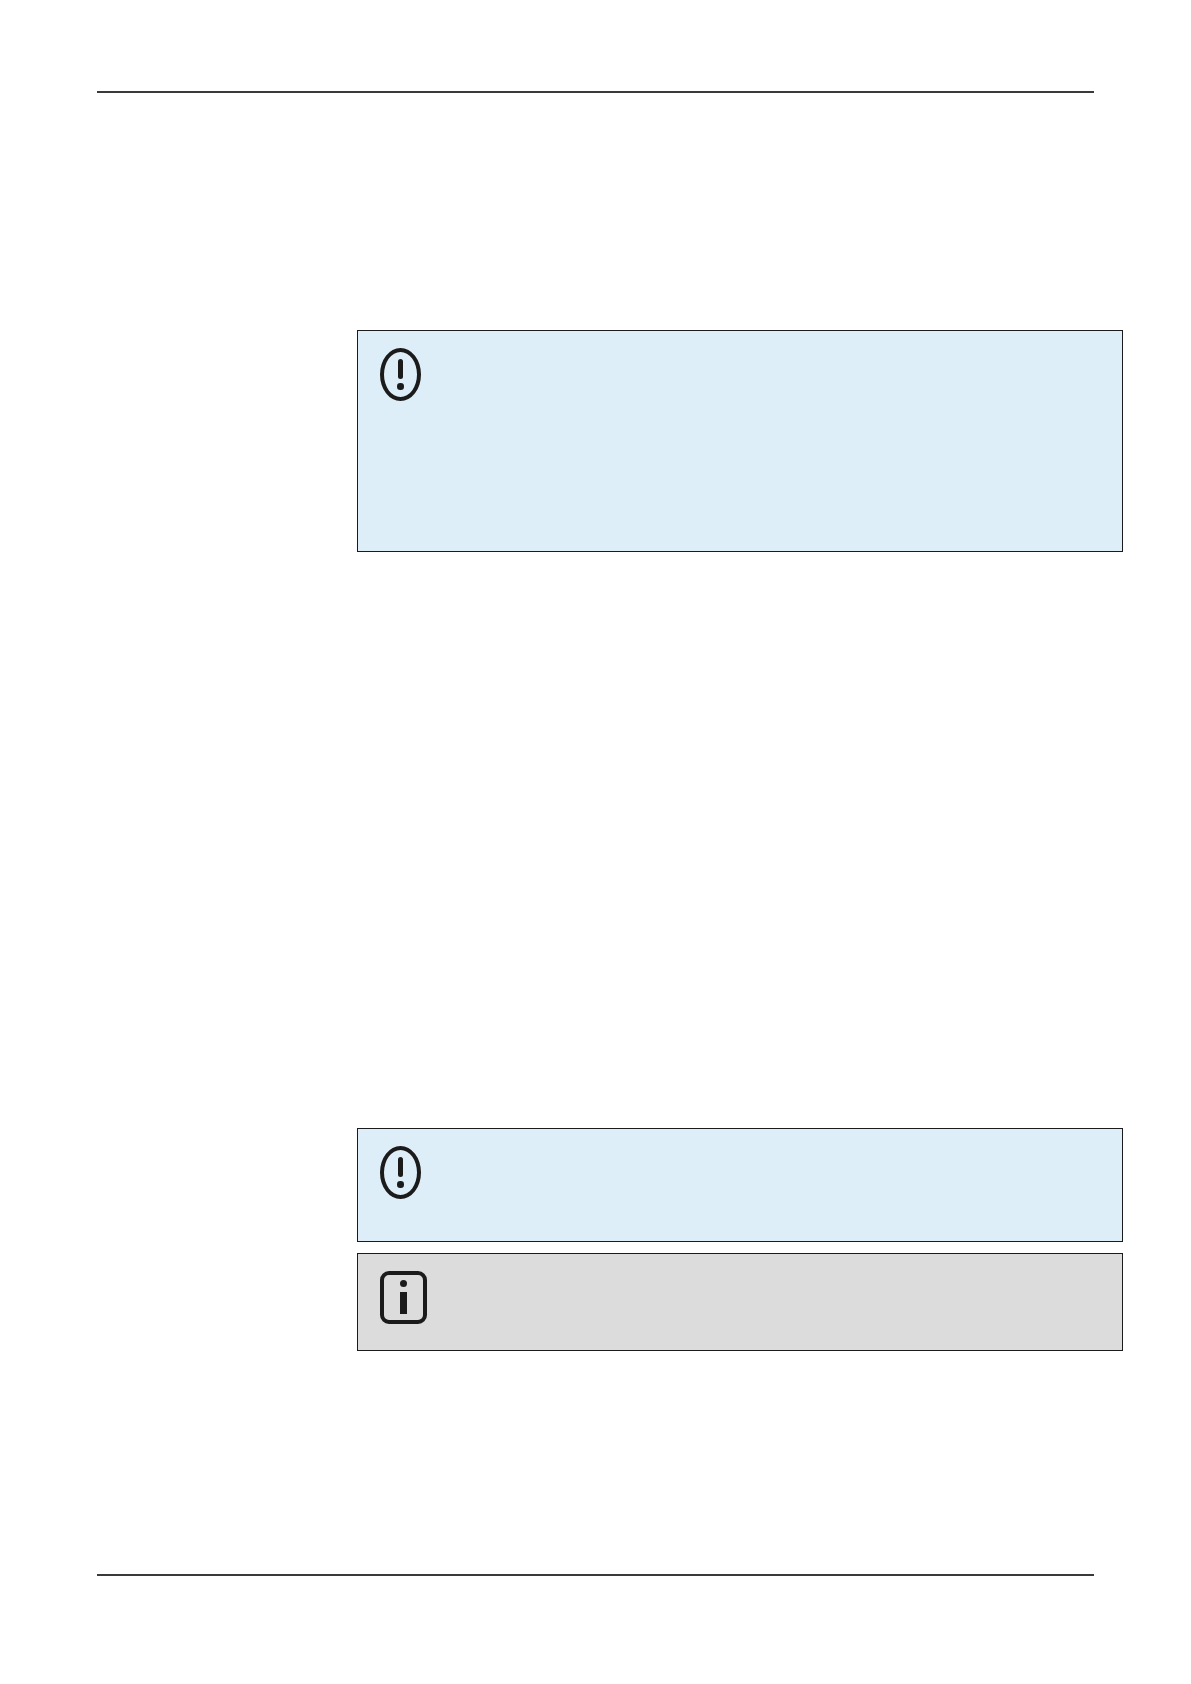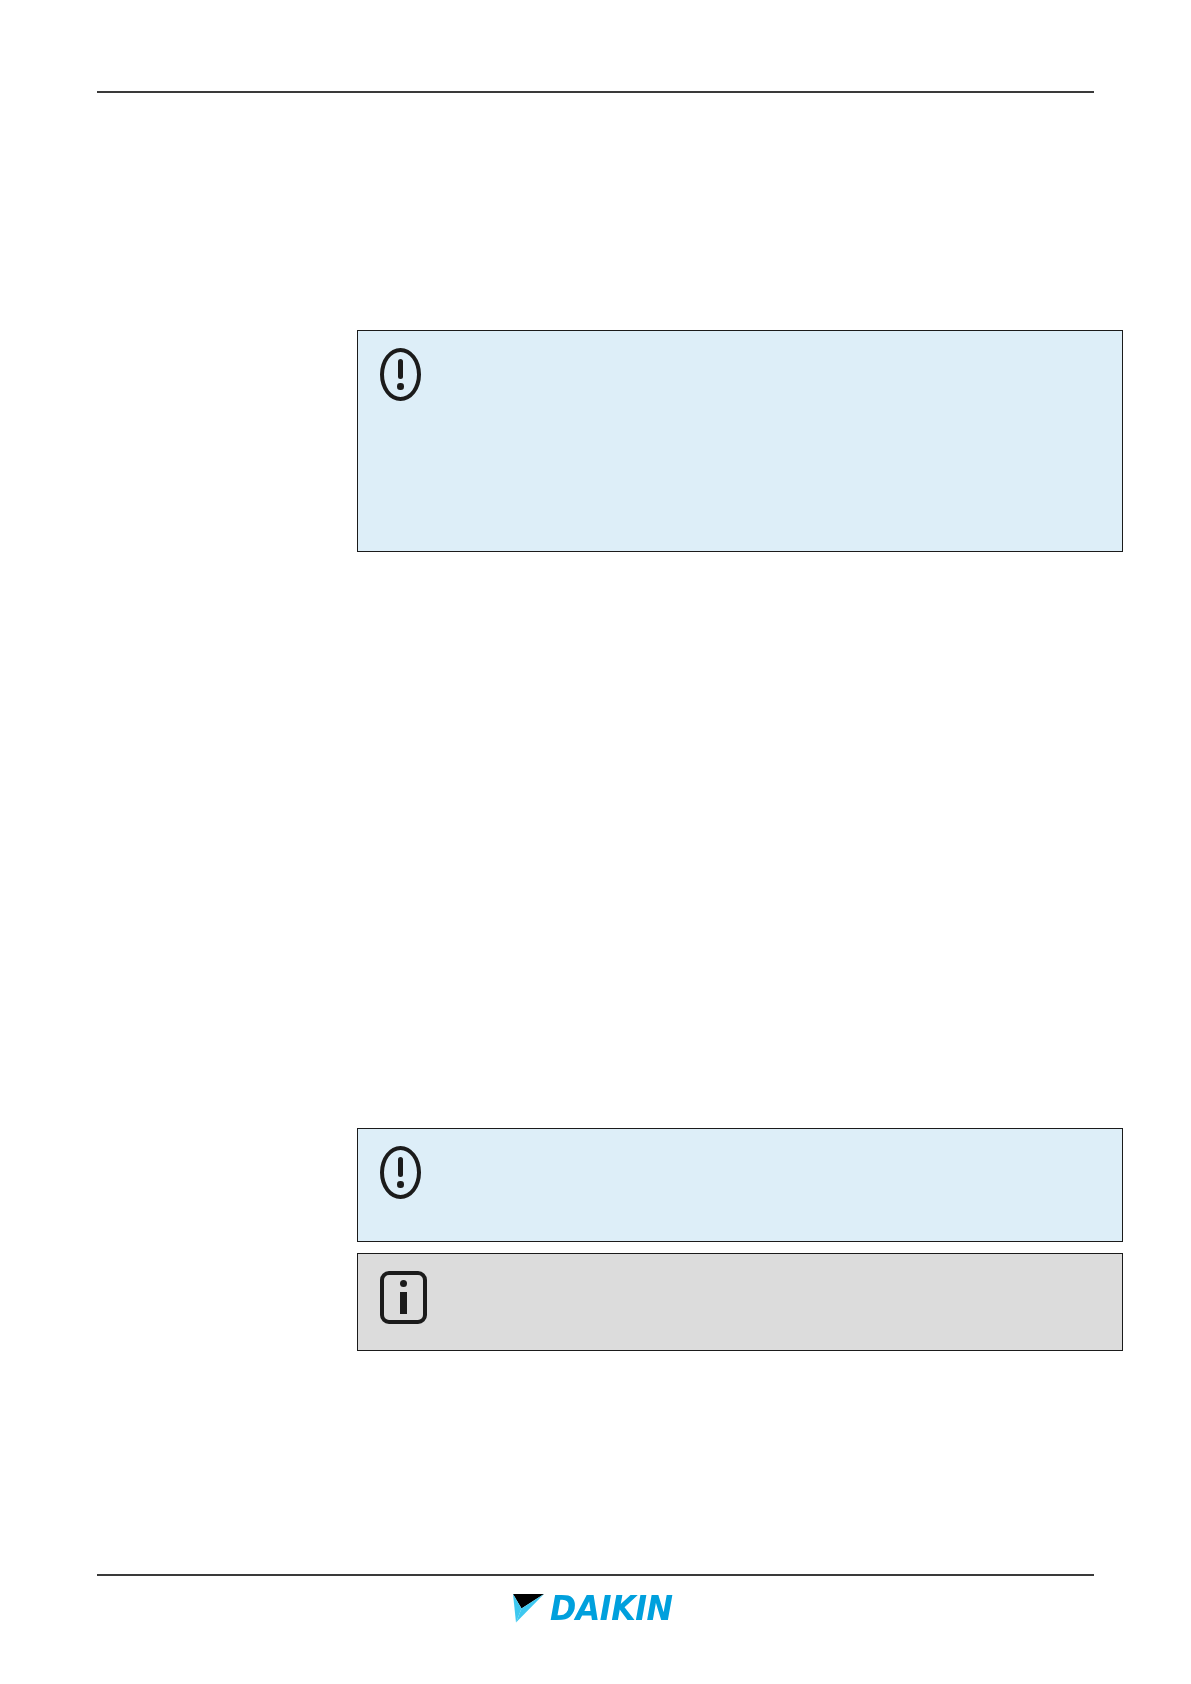--- a/index.html
+++ b/index.html
@@ -241,25 +241,15 @@
           <span class="dot"></span>
           <span class="stem"></span>
         </span>
       </div>
       <div class="callout-body"></div>
     </div>
 
     <div class="footer-text"></div>
     <div class="footer-rule"></div>
 
-    <div class="footer-logo">
-      <div class="daikin-logo">
-        <svg class="daikin-mark" viewBox="0 0 31 29" aria-hidden="true">
-          <polygon points="0,0 31,0 8.5,14.5" fill="#000000"></polygon>
-          <polygon points="0,0 8.5,14.5 3.0,28.5" fill="#3ec8f0"></polygon>
-          <polygon points="8.5,14.5 31,0 3.0,28.5" fill="#3ec8f0"></polygon>
-        </svg>
-        <span class="daikin-word">DAIKIN</span>
-      </div>
-    </div>
 
   </div>
 </div>
 
 </body></html>

